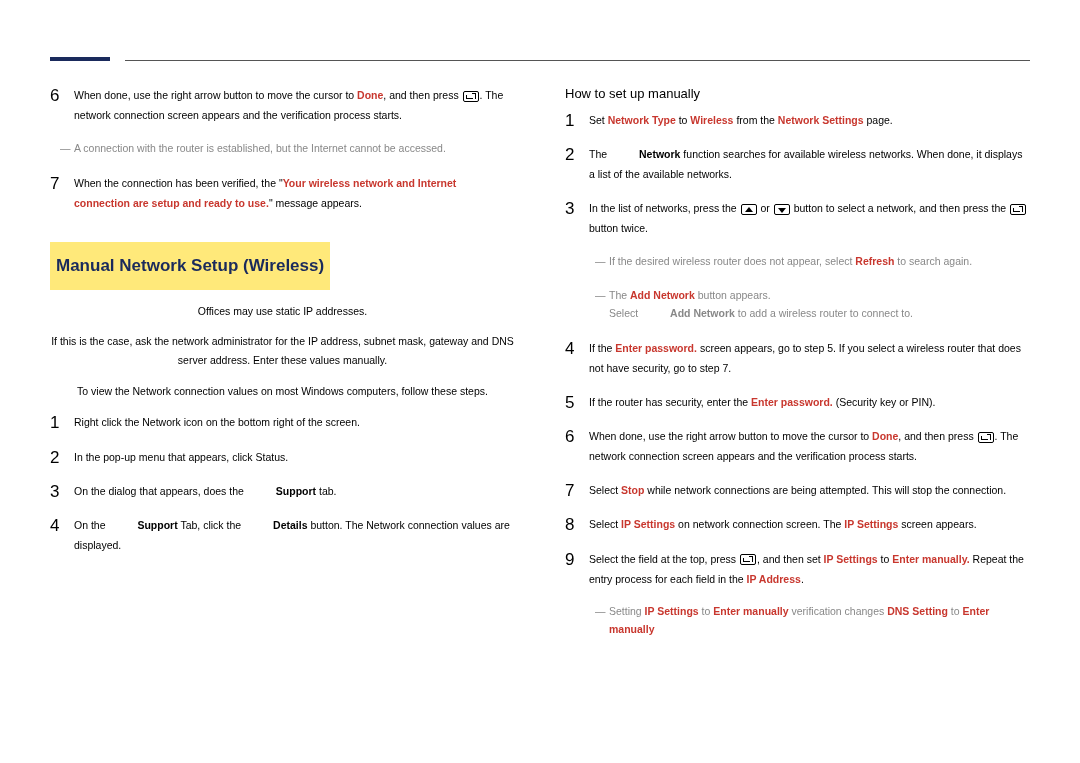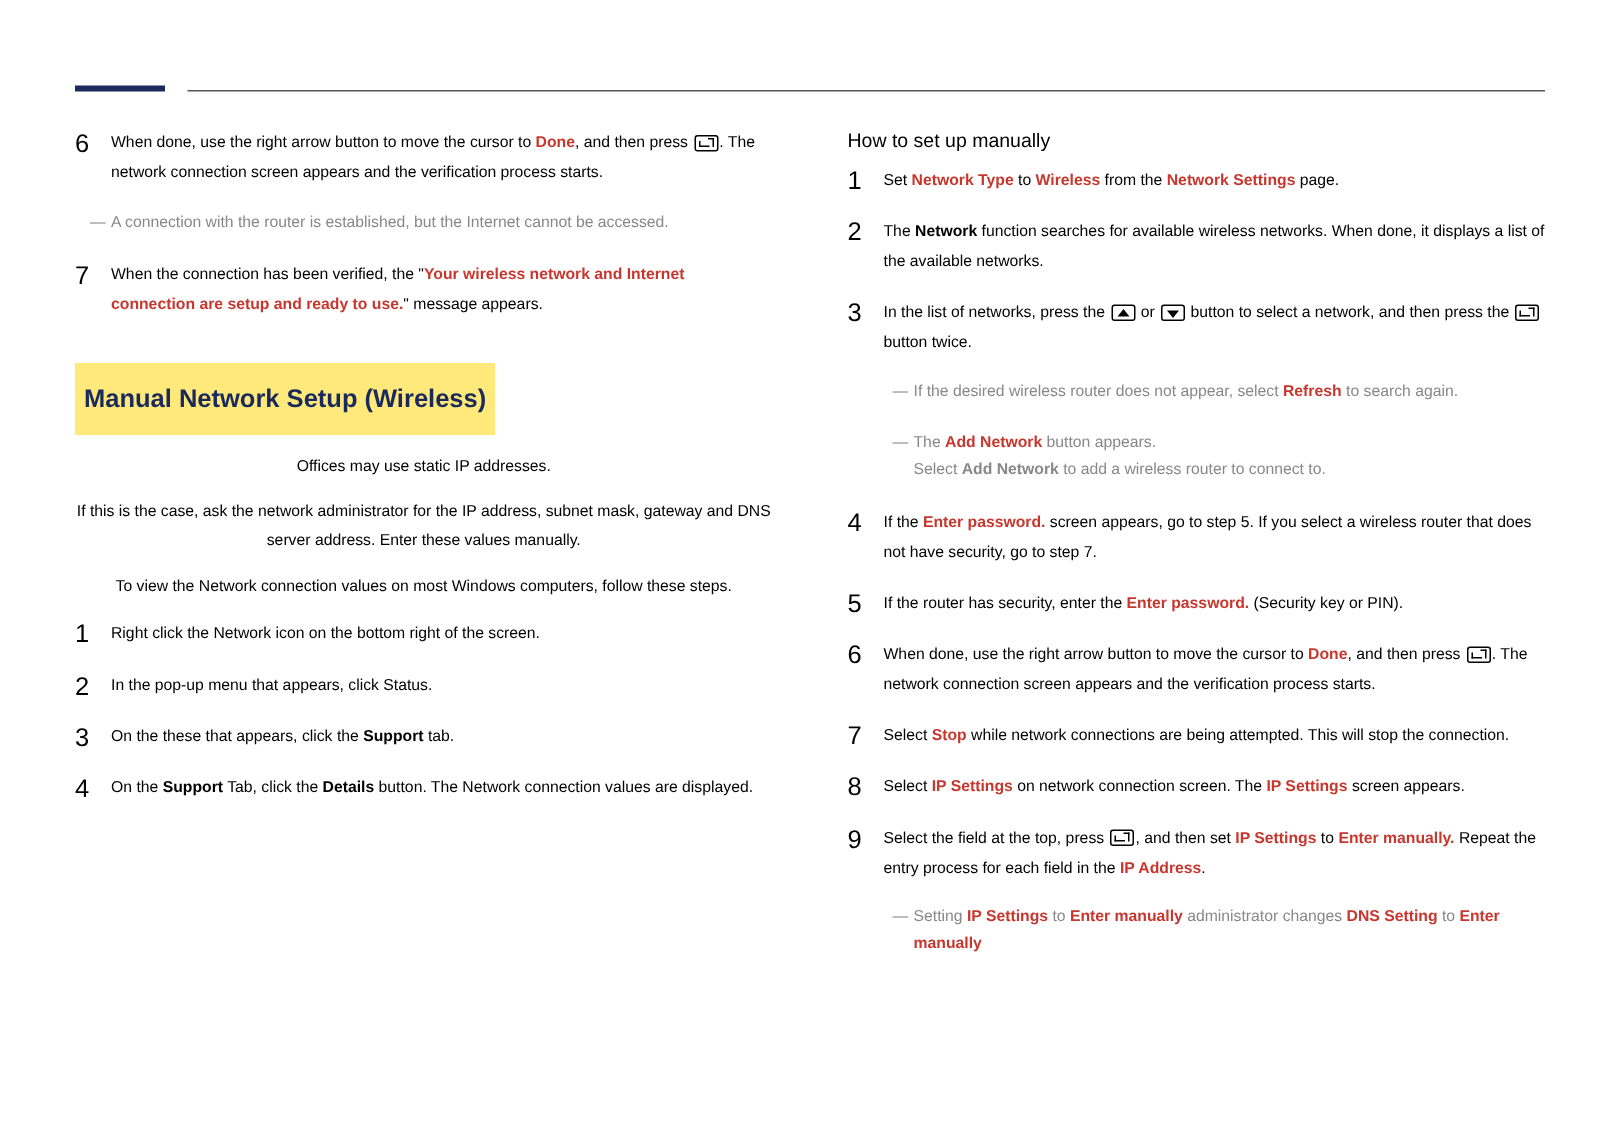--- a/index.html
+++ b/index.html
@@ -96,21 +96,21 @@
     font-size: 13px;
     margin: 18px 0 10px 0;
     color: #000;
   }
   p.body-text {
     line-height: 1.8;
     margin: 0 0 12px 0;
     text-align: center;
   }
   .red { color: #c8372e; font-weight: bold; }
-  .bold { font-weight: bold; }
+  .bold { font-weight: bold; margin-left: 29px; }
   .enter-icon, .up-icon, .down-icon {
     display: inline-block;
     vertical-align: middle;
     width: 16px;
     height: 11px;
     border: 1px solid #000;
     border-radius: 2px;
     position: relative;
     margin: 0 1px;
     box-sizing: border-box;
@@ -205,21 +205,21 @@
           <span class="num">1</span>
           <span class="step-body">Right click the Network icon on the bottom right of the screen.</span>
         </li>
         <li>
           <span class="num">2</span>
           <span class="step-body">In the pop-up menu that appears, click Status.</span>
         </li>
         <li>
           <span class="num">3</span>
           <span class="step-body">
-            <span>On the these that appears, click the </span><span class="bold">Support</span><span> tab.</span>
+            <span>On the dialog that appears, does the </span><span class="bold">Support</span><span> tab.</span>
           </span>
         </li>
         <li>
           <span class="num">4</span>
           <span class="step-body">
             <span>On the </span><span class="bold">Support</span><span> Tab, click the </span><span class="bold">Details</span><span> button. The Network connection values are displayed.</span>
           </span>
         </li>
       </ol>
     </div>
@@ -289,18 +289,18 @@
         </li>
         <li>
           <span class="num">9</span>
           <span class="step-body">
             <span>Select the field at the top, press </span><span class="enter-icon"></span><span>, and then set </span><span class="red">IP Settings</span><span> to </span><span class="red">Enter manually.</span><span> Repeat the entry process for each field in the </span><span class="red">IP Address</span><span>.</span>
           </span>
         </li>
       </ol>
 
       <div class="note nested">
-        <span>Setting </span><span class="red">IP Settings</span><span> to </span><span class="red">Enter manually</span><span> administrator changes </span><span class="red">DNS Setting</span><span> to </span><span class="red">Enter manually</span>
+        <span>Setting </span><span class="red">IP Settings</span><span> to </span><span class="red">Enter manually</span><span> verification changes </span><span class="red">DNS Setting</span><span> to </span><span class="red">Enter manually</span>
       </div>
 
     </div>
   </div>
 </div>
 
 </body></html>

